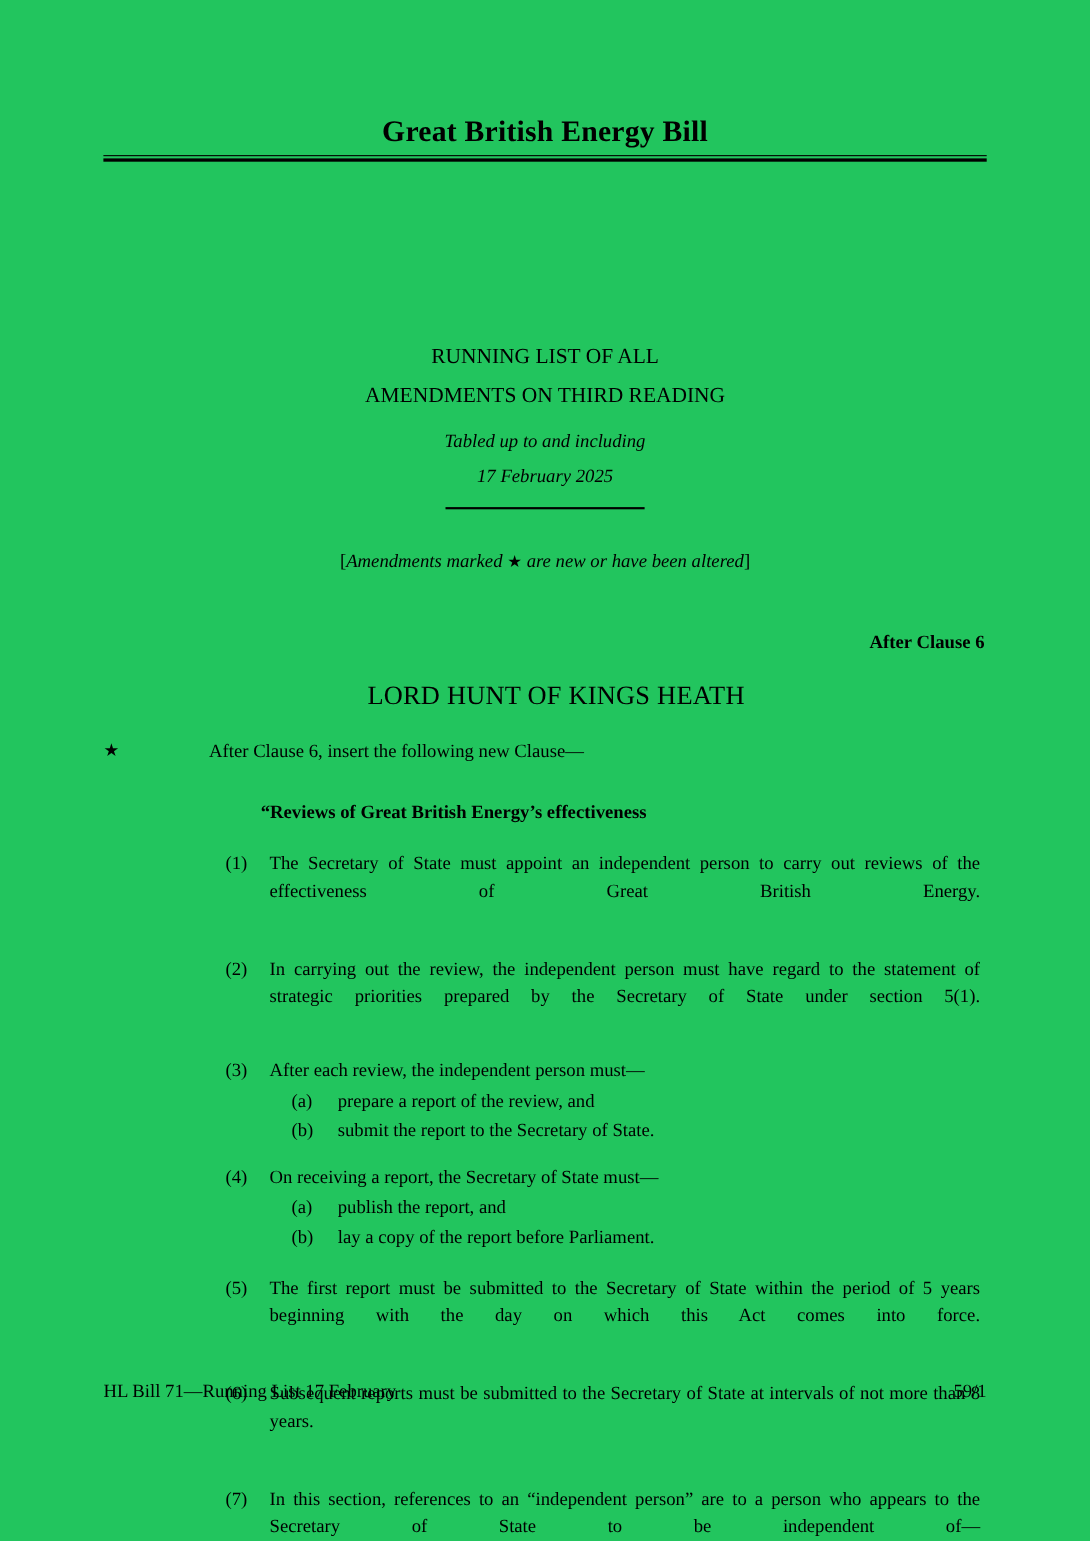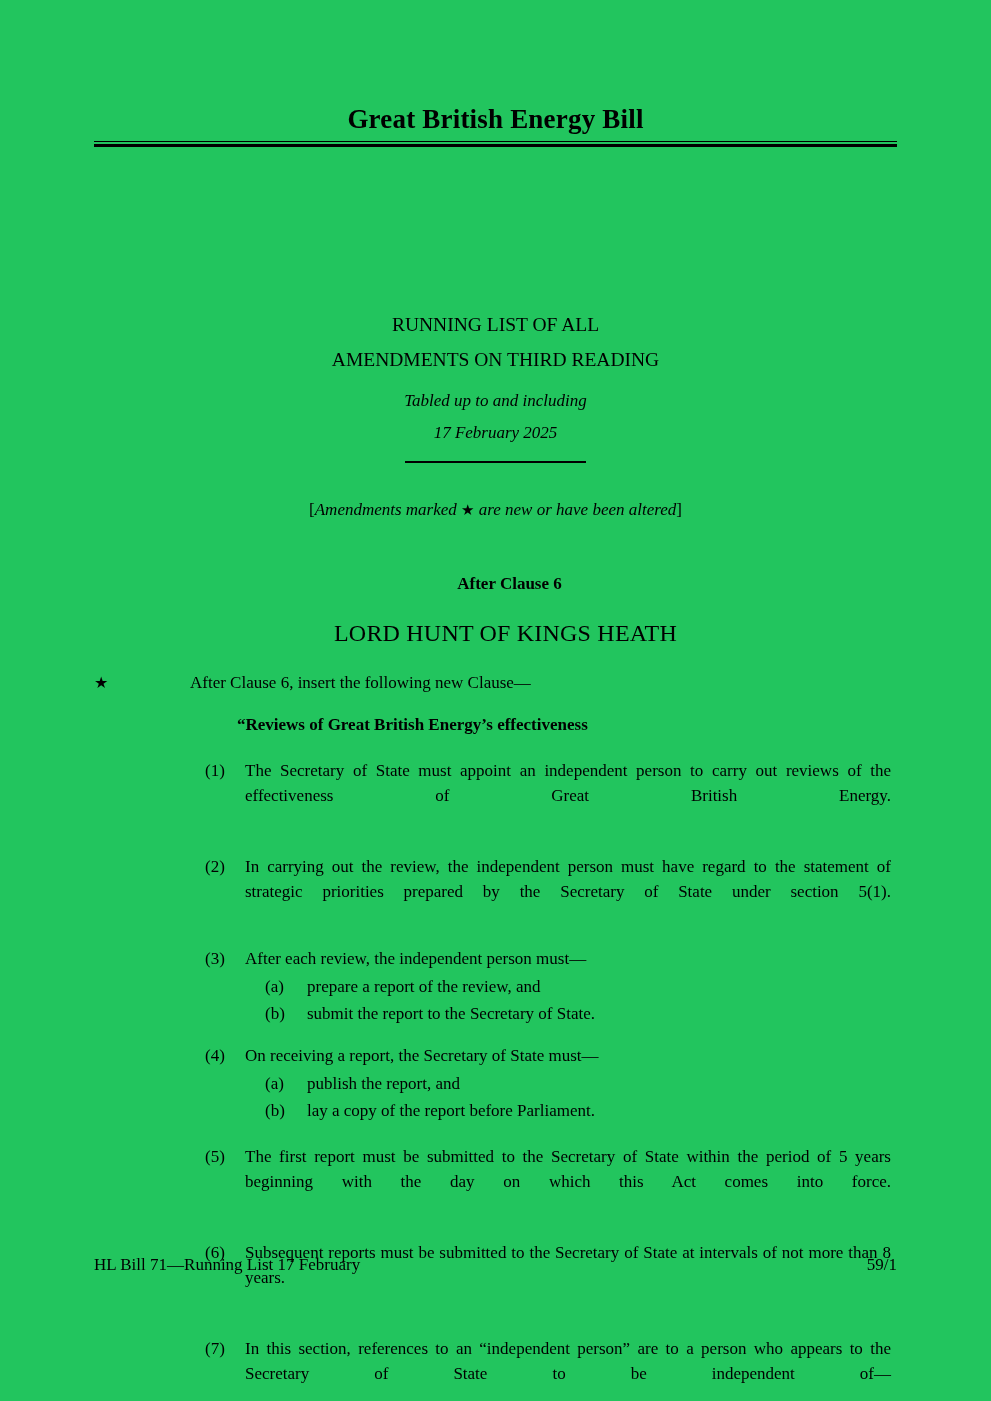--- a/index.html
+++ b/index.html
@@ -96,23 +96,23 @@
     font-size: 15px;
   }
   .marked-note .brk {
     font-style: normal;
   }
 
   
   .clause-heading {
     position: absolute;
     top: 574px;
-    left: 108px;
-    width: 803px;
-    text-align: center;
+    left: 92px;
+    width: 803px;
+    text-align: right;
     font-size: 17px;
     font-weight: bold;
   }
   .member-name {
     position: absolute;
     top: 620px;
     left: 104px;
     width: 803px;
     text-align: center;
     font-size: 24px;
@@ -133,21 +133,21 @@
     font-size: 16px;
     line-height: 24px;
     text-align: left;
   }
   .insert-line {
     margin: 0 0 0 96px;
     font-size: 17px;
     line-height: 24px;
   }
   .new-clause-title {
-    margin: 18px 0 0 143px;
+    margin: 32px 0 0 143px;
     font-size: 17px;
     font-weight: bold;
     line-height: 24px;
   }
 
   
   .para {
     position: relative;
     margin: 17px 0 0 0;
     padding-left: 151px;

